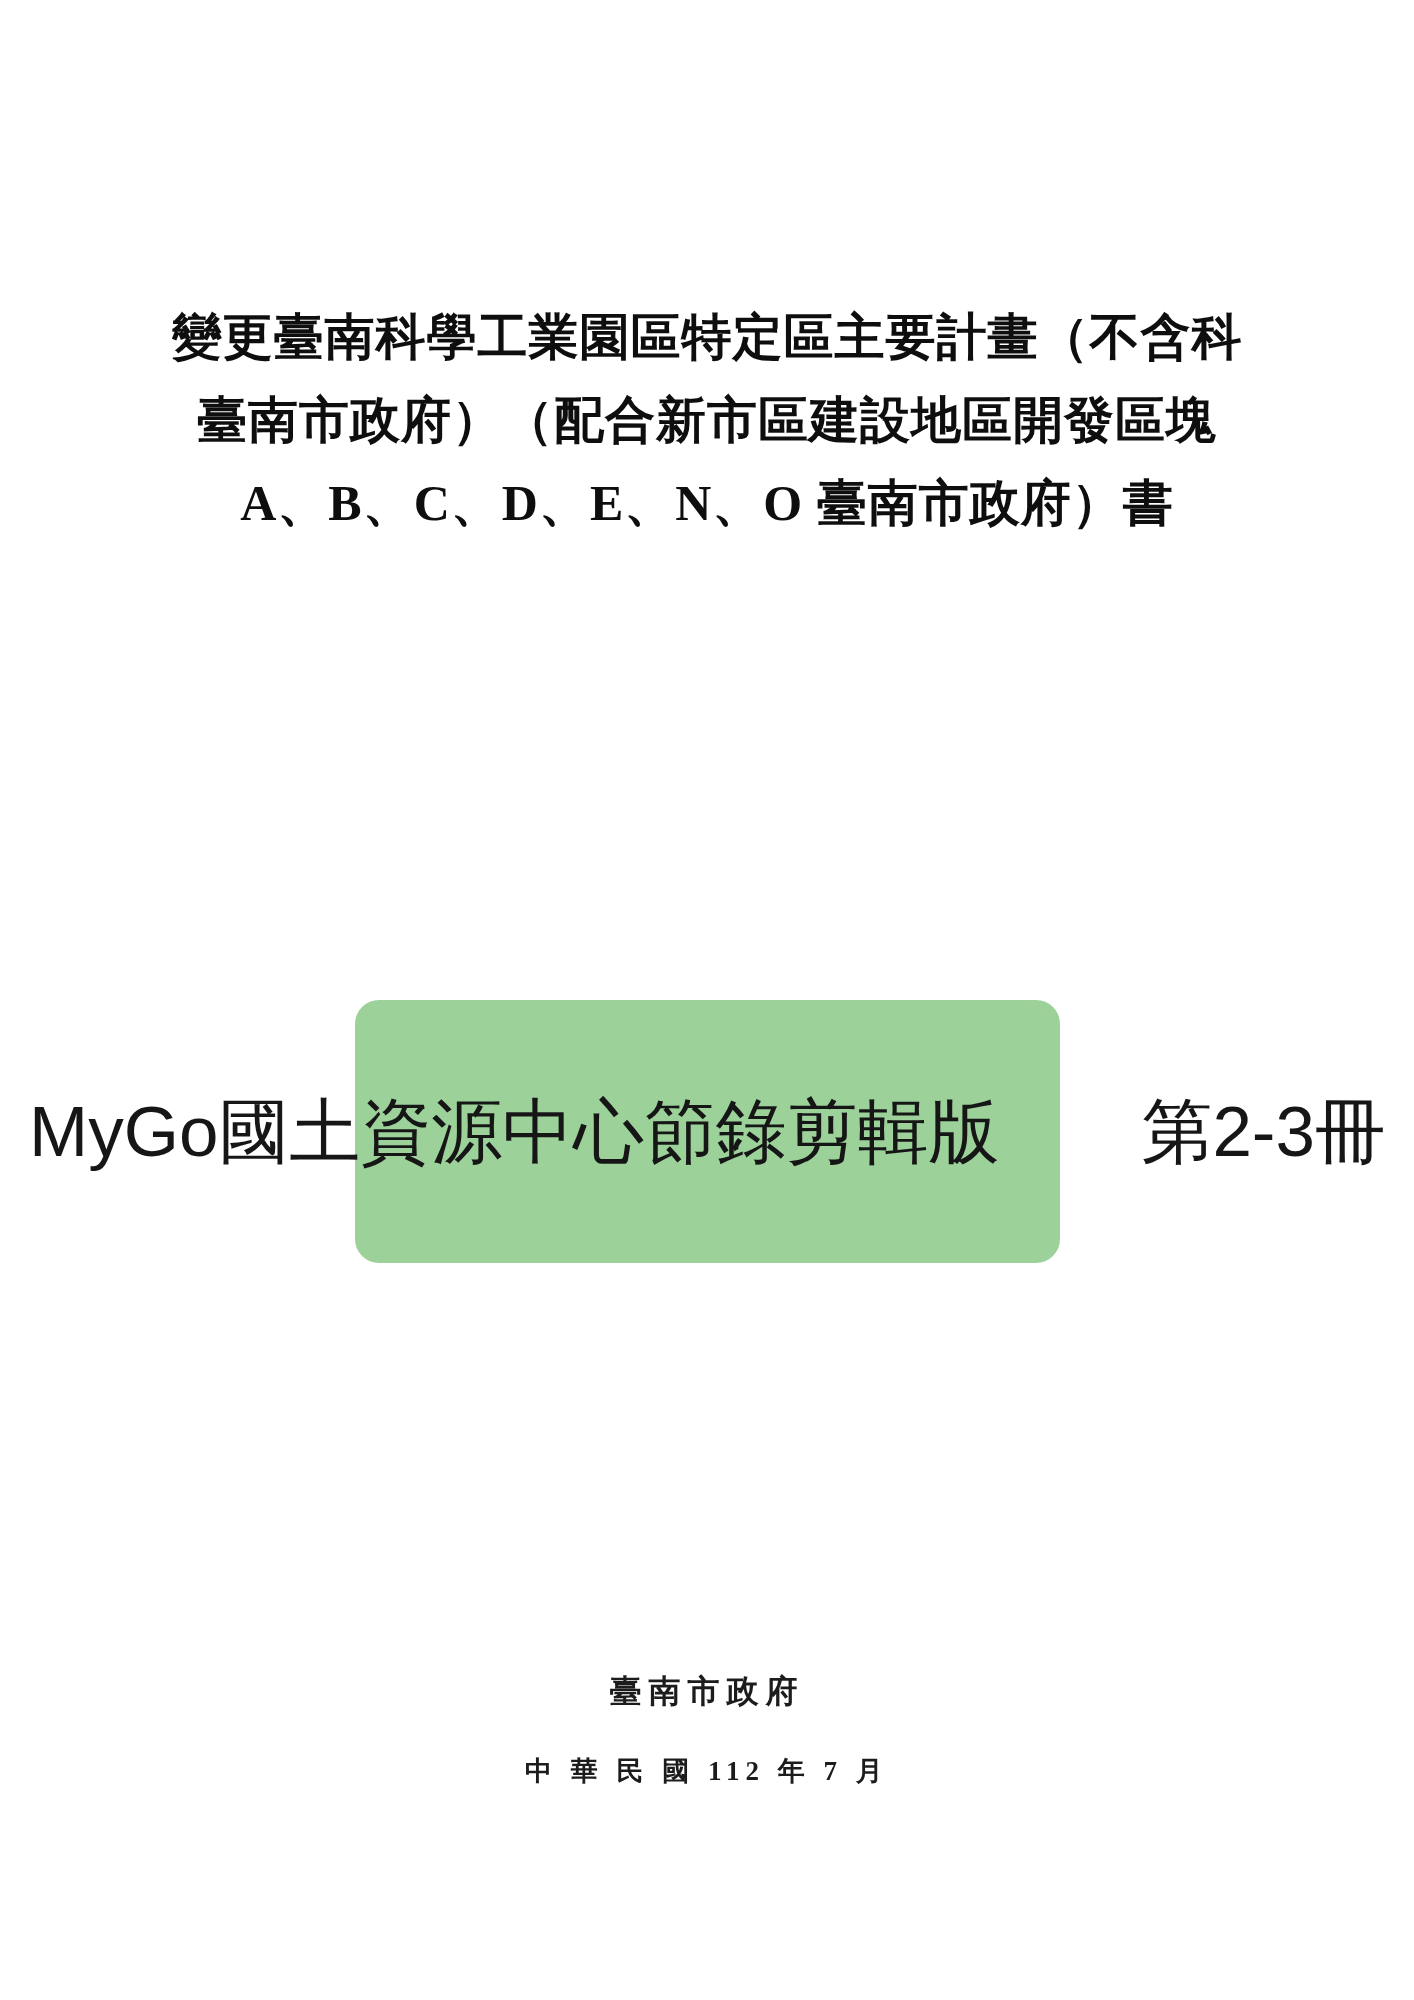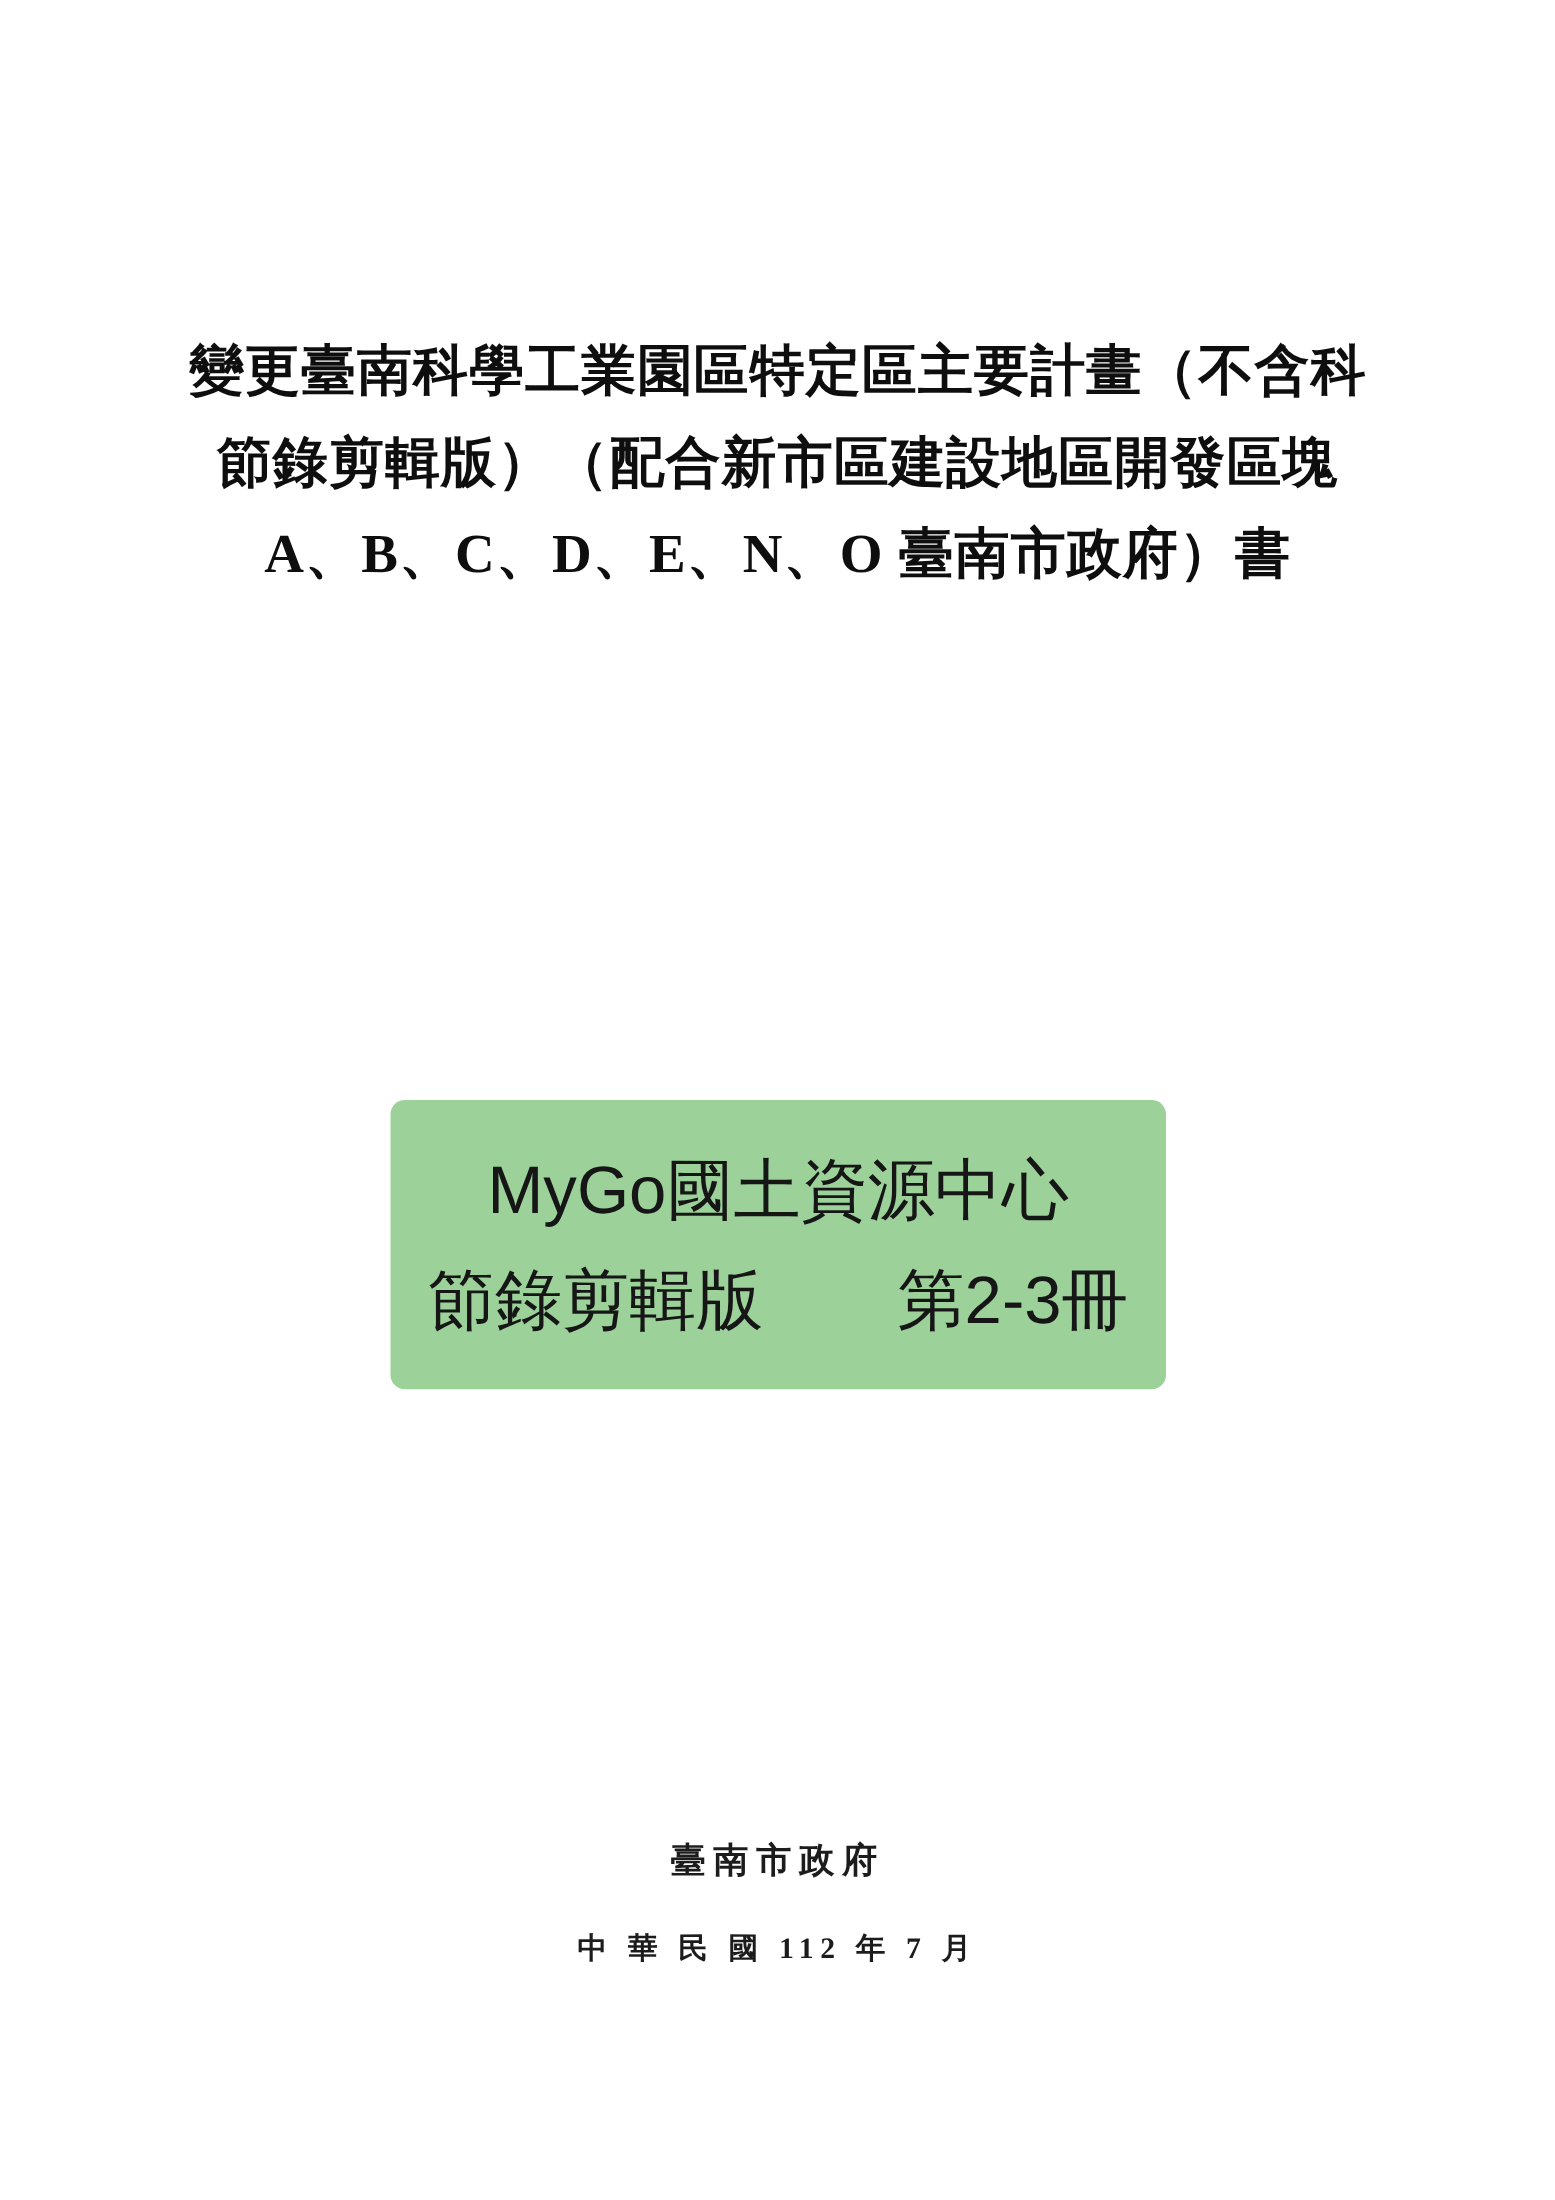--- a/index.html
+++ b/index.html
@@ -25,29 +25,29 @@
     line-height: 83px;
     letter-spacing: 1px;
     color: #0e0e0e;
   }
   .stamp {
     position: absolute;
     left: 355px;
     top: 1000px;
     width: 705px;
     height: 263px;
-    border-radius: 13px;
+    border-radius: 24px;
     background: #9cd29a;
     display: flex;
-    flex-direction: column;
+    flex-direction: row;
     align-items: center;
     justify-content: center;
     font-family: "Liberation Sans", "DejaVu Sans", sans-serif;
     font-weight: 400;
-    font-size: 61px;
+    font-size: 71px;
     line-height: 100px;
     color: #161616;
     text-align: center;
     white-space: pre;
   }
   .publisher {
     position: absolute;
     top: 1670px;
     left: 0;
     width: 100%;
@@ -72,21 +72,21 @@
     white-space: pre;
   }
 </style>
 </head>
 <body>
 
 <div class="page" style="background: rgb(255, 255, 255);">
 
   <div class="title-block">
     <div>變更臺南科學工業園區特定區主要計畫（不含科</div>
-    <div>節錄剪輯版）（配合新市區建設地區開發區塊</div>
+    <div>臺南市政府）（配合新市區建設地區開發區塊</div>
     <div>A、B、C、D、E、N、O 臺南市政府）書</div>
   </div>
 
   <div class="stamp" style="background: rgb(156, 210, 154); color: rgb(22, 22, 22);">
     <div>MyGo國土資源中心</div>
     <div>節錄剪輯版　　第2-3冊</div>
   </div>
 
   <div class="publisher">臺南市政府</div>
 

